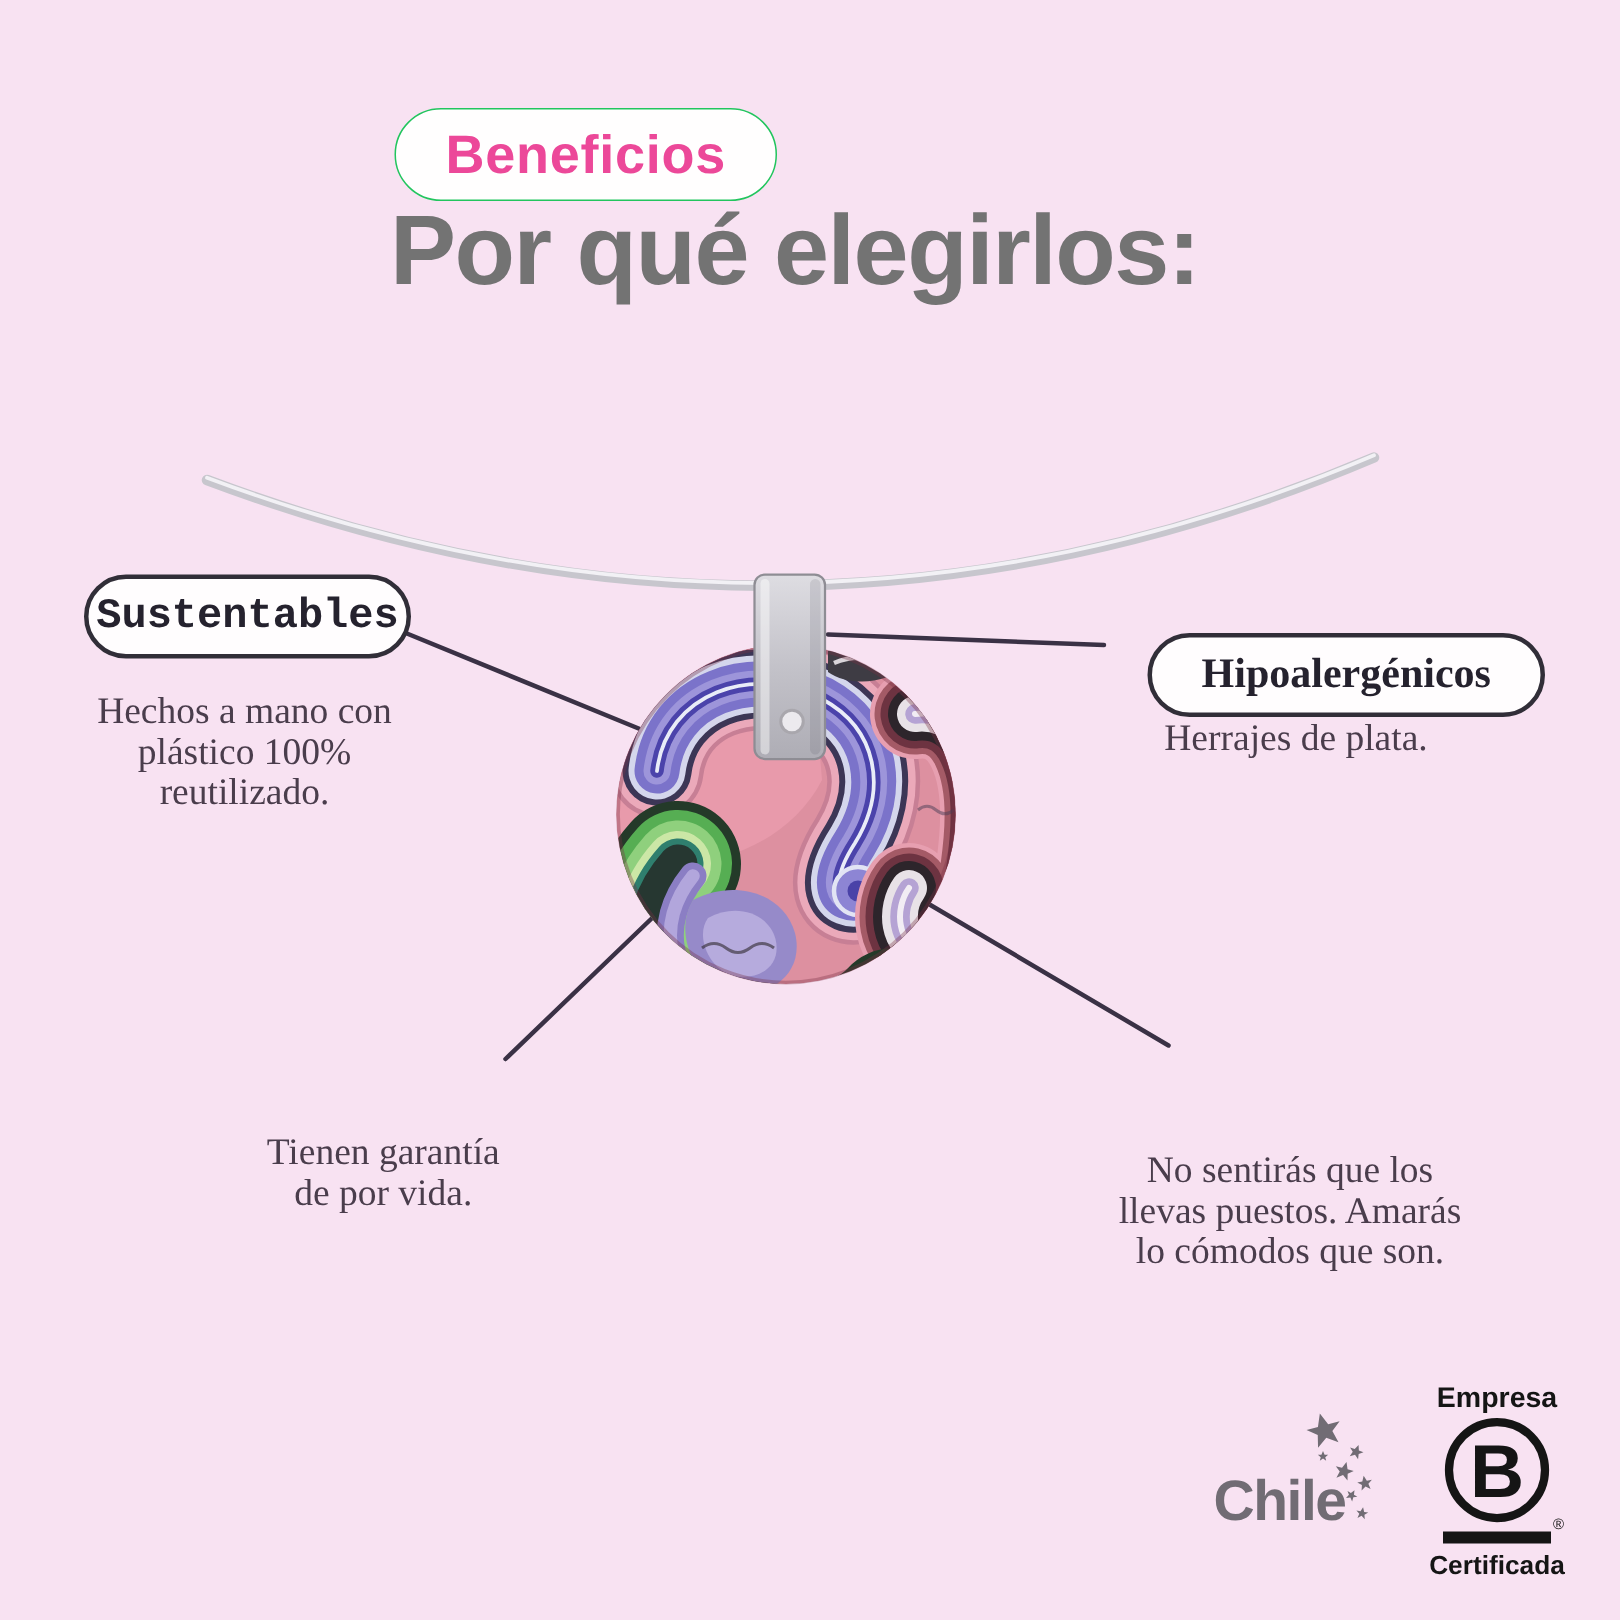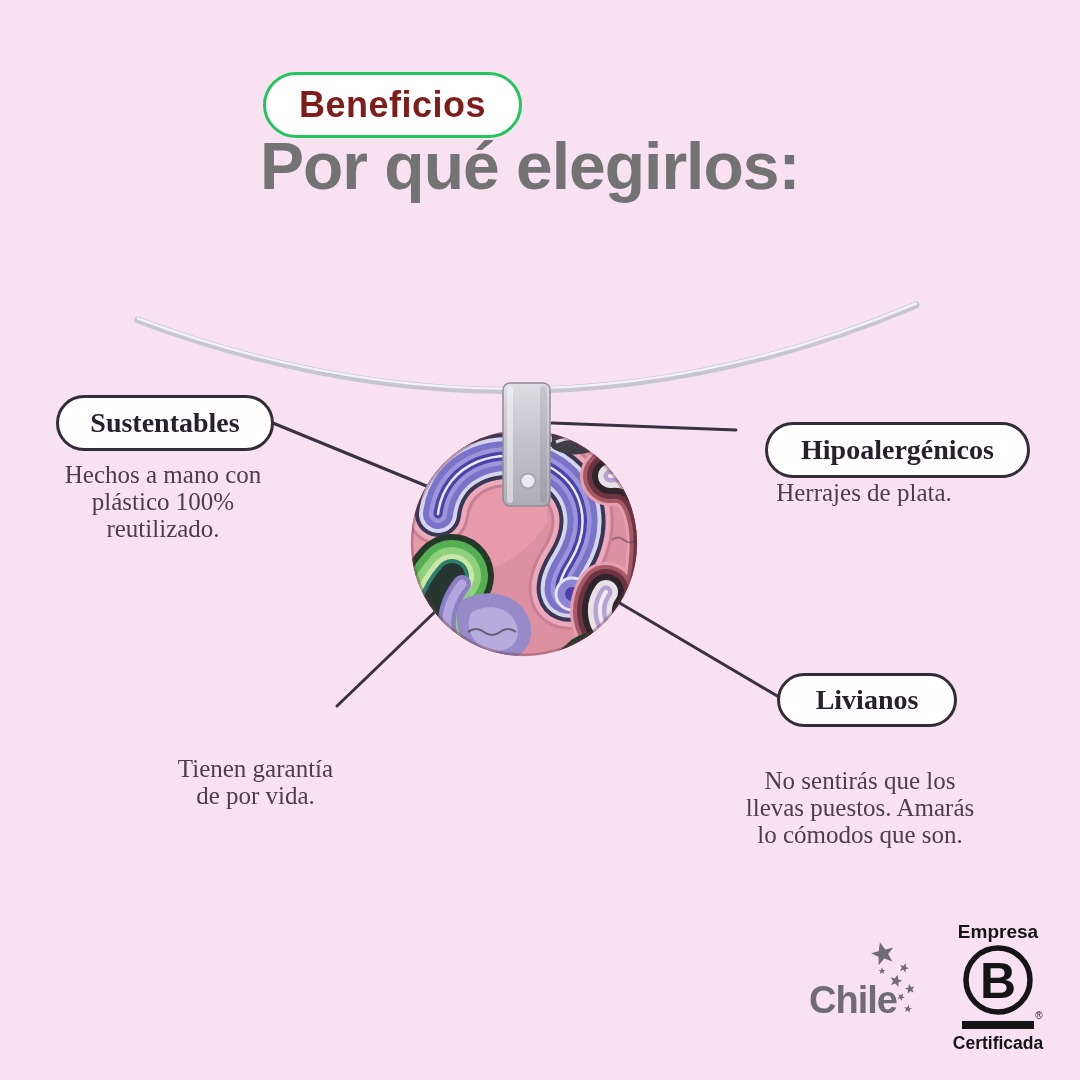--- a/index.html
+++ b/index.html
@@ -4,35 +4,35 @@
 <style>
   html,body{margin:0;padding:0;}
   #canvas{
     position:relative;width:1080px;height:1080px;overflow:hidden;
     background:#f8e2f2;font-family:"Liberation Sans",sans-serif;
   }
   #art{position:absolute;left:0;top:0;z-index:1;}
   .abs{position:absolute;z-index:2;}
   .badge{
     left:263px;top:72px;width:253px;height:60px;
-    background:#fffefe;border:3px solid #22c55e;border-radius:999px;
+    background:#fffefe;border:1px solid #22c55e;border-radius:999px;
     display:flex;align-items:center;justify-content:center;
-    font-weight:700;font-size:36px;color:#7f1d1d;letter-spacing:.5px;
+    font-weight:700;font-size:36px;color:#ec4899;letter-spacing:.5px;
   }
   .title{
     left:260px;top:128px;width:640px;
     font-weight:700;font-size:66px;letter-spacing:-1px;color:#737373;
   }
   .pill{
     background:#fffdfe;border:3px solid #312e38;border-radius:999px;
     display:flex;align-items:center;justify-content:center;
     font-family:"Liberation Serif",serif;font-weight:700;
     font-size:28px;color:#25222e;
   }
-  .pill-sustentables{left:56px; top:395px;width:212px;height:50px;}
+  .pill-sustentables{left:56px; top:383px;width:212px;height:50px;font-family:Liberation Mono, monospace;}
   .pill-hipoalergenicos{left:765px;top:406px;width:259px;height:50px;margin-top:16px;}
   .pill-eternos{left:157px;top:690px;width:181px;height:48px;}
   .pill-livianos{left:777px;top:673px;width:174px;height:48px;}
   .callout-body{
     font-family:"Liberation Serif",serif;font-size:25px;line-height:27px;
     color:#4a3d4c;text-align:center;white-space:pre-line;
   }
   .body-sustentables{left:35px;top:461px;width:256px;}
   .body-hipoalergenicos{left:744px;top:479px;width:240px;}
   .body-eternos{left:128px;top:755px;width:255px;}
@@ -149,23 +149,20 @@
 
   <div class="abs badge">Beneficios</div>
   <div class="abs title">Por qué elegirlos:</div>
 
   <div class="abs pill pill-sustentables">
     <span>Sustentables</span>
   </div>
   <div class="abs pill pill-hipoalergenicos">
     <span>Hipoalergénicos</span>
   </div>
-  <div class="abs pill pill-livianos">
-    <span>Livianos</span>
-  </div>
 
   <div class="abs callout-body body-sustentables">Hechos a mano con
 plástico 100%
 reutilizado.</div>
   <div class="abs callout-body body-eternos">Tienen garantía
 de por vida.</div>
   <div class="abs callout-body body-hipoalergenicos">Herrajes de plata.</div>
   <div class="abs callout-body body-livianos">No sentirás que los
 llevas puestos. Amarás
 lo cómodos que son.</div>

